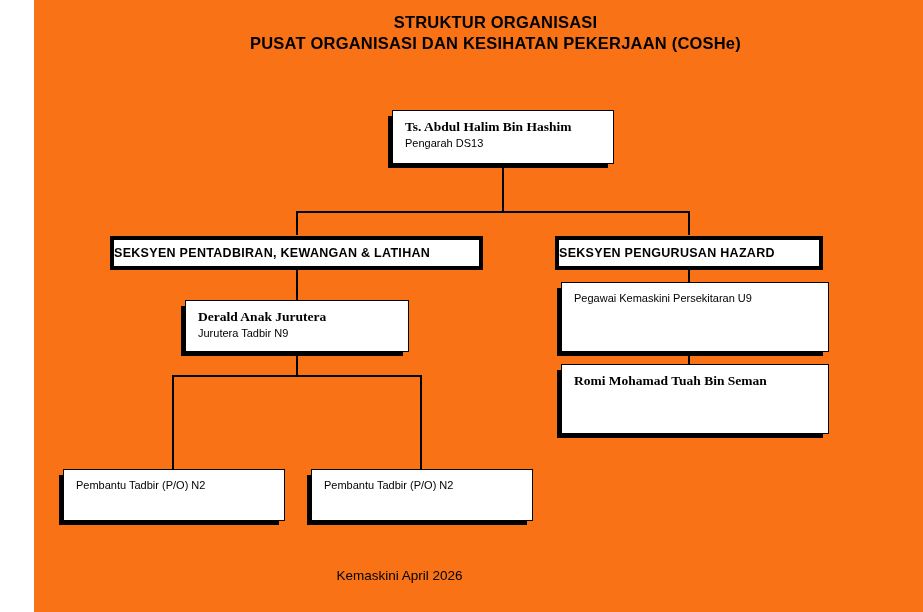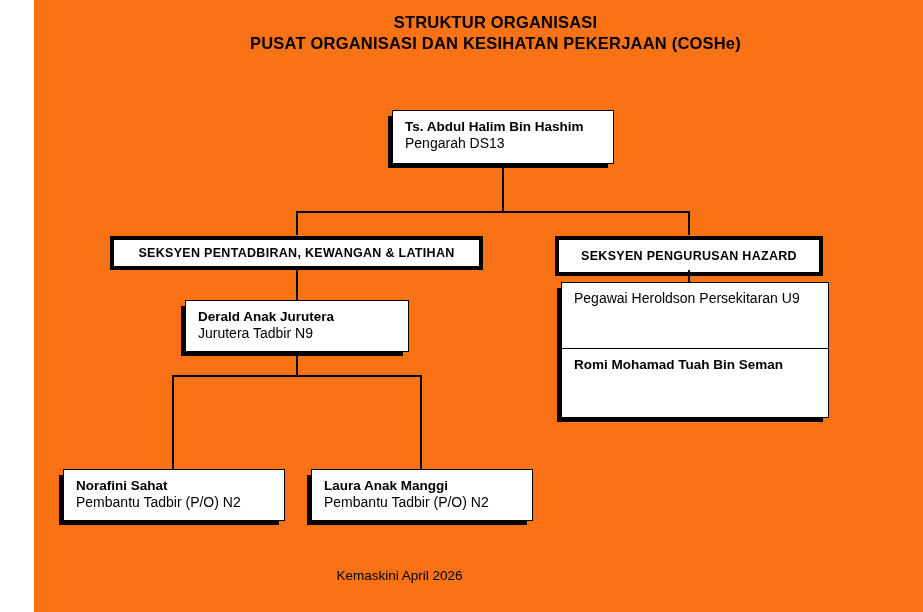--- a/index.html
+++ b/index.html
@@ -52,36 +52,37 @@
     border: 1.5px solid #000000;
     box-shadow: -5px 5px 0 -1px #000000;
   }
   .node .inner {
     padding: 7px 10px 8px 12px;
   }
   .node .name {
     font-size: 13.5px;
     font-weight: bold;
     line-height: 17px;
+    font-family: Liberation Serif, serif;
   }
   .node .role {
-    font-size: 14px;
+    font-size: 11px;
     font-weight: normal;
     line-height: 17px;
   }
 
   
   .section-node {
     position: absolute;
     box-sizing: border-box;
     background: #ffffff;
     border: 4px solid #000000;
     display: flex;
     align-items: center;
-    justify-content: center;
+    justify-content: flex-start;
   }
   .section-node .section-label {
     font-size: 12.5px;
     font-weight: bold;
     letter-spacing: 0.3px;
     text-align: center;
     white-space: nowrap;
   }
 
   
@@ -113,61 +114,59 @@
     <div class="inner">
       <div class="name">Ts. Abdul Halim Bin Hashim</div>
       <div class="role">Pengarah DS13</div>
     </div>
   </div>
 
   <div class="section-node" style="left:76px; top:236px; width:373px; height:34px;">
     <div class="section-label">SEKSYEN PENTADBIRAN, KEWANGAN &amp; LATIHAN</div>
   </div>
 
-  <div class="section-node" style="left:521px; top:236px; width:268px; height:40px;">
+  <div class="section-node" style="left:521px; top:236px; width:268px; height:34px;">
     <div class="section-label">SEKSYEN PENGURUSAN HAZARD</div>
   </div>
 
   <div class="line v" style="left:262px; top:270px; height:30px;"></div>
   <div class="line v" style="left:262px; top:354px; height:22px;"></div>
   <div class="line h" style="left:138px; top:375px; width:250px;"></div>
   <div class="line v" style="left:138px; top:375px; height:95px;"></div>
   <div class="line v" style="left:386px; top:375px; height:95px;"></div>
 
   <div class="node" style="left:151px; top:300px; width:224px; height:52px;">
     <div class="inner">
       <div class="name">Derald Anak Jurutera</div>
       <div class="role">Jurutera Tadbir N9</div>
     </div>
   </div>
 
   <div class="node" style="left:29px; top:469px; width:222px; height:52px;">
     <div class="inner">
-      <div class="name">Norafini Sahat</div>
       <div class="role">Pembantu Tadbir (P/O) N2</div>
     </div>
   </div>
 
   <div class="node" style="left:277px; top:469px; width:222px; height:52px;">
     <div class="inner">
-      <div class="name">Laura Anak Manggi</div>
       <div class="role">Pembantu Tadbir (P/O) N2</div>
     </div>
   </div>
 
   <div class="line v" style="left:654px; top:270px; height:12px;"></div>
   <div class="line v" style="left:654px; top:352px; height:12px;"></div>
 
   <div class="node" style="left:527px; top:282px; width:268px; height:70px;">
     <div class="inner">
-      <div class="role">Pegawai Heroldson Persekitaran U9</div>
+      <div class="role">Pegawai Kemaskini Persekitaran U9</div>
     </div>
   </div>
 
-  <div class="node" style="left:527px; top:348px; width:268px; height:70px;">
+  <div class="node" style="left:527px; top:364px; width:268px; height:70px;">
     <div class="inner">
       <div class="name">Romi Mohamad Tuah Bin Seman</div>
     </div>
   </div>
 
   <div class="footer">Kemaskini April 2026</div>
 
 </div>
 
 </body></html>

